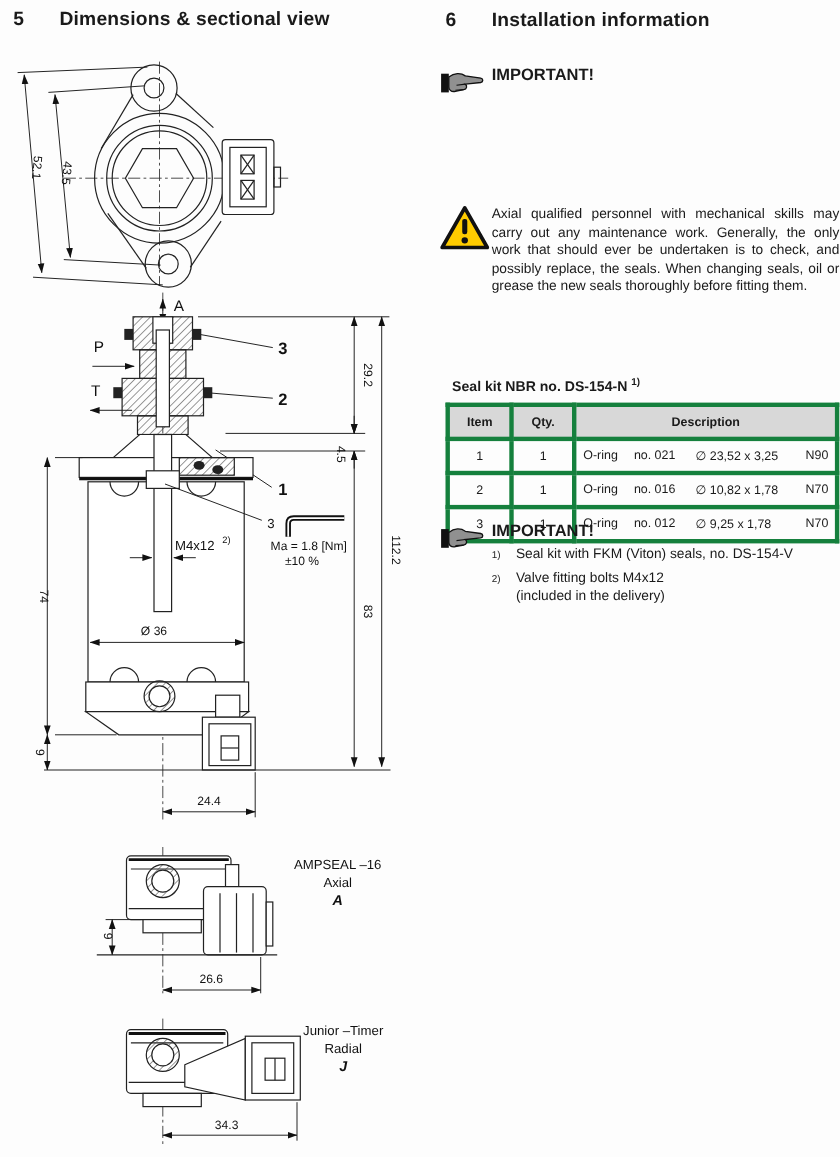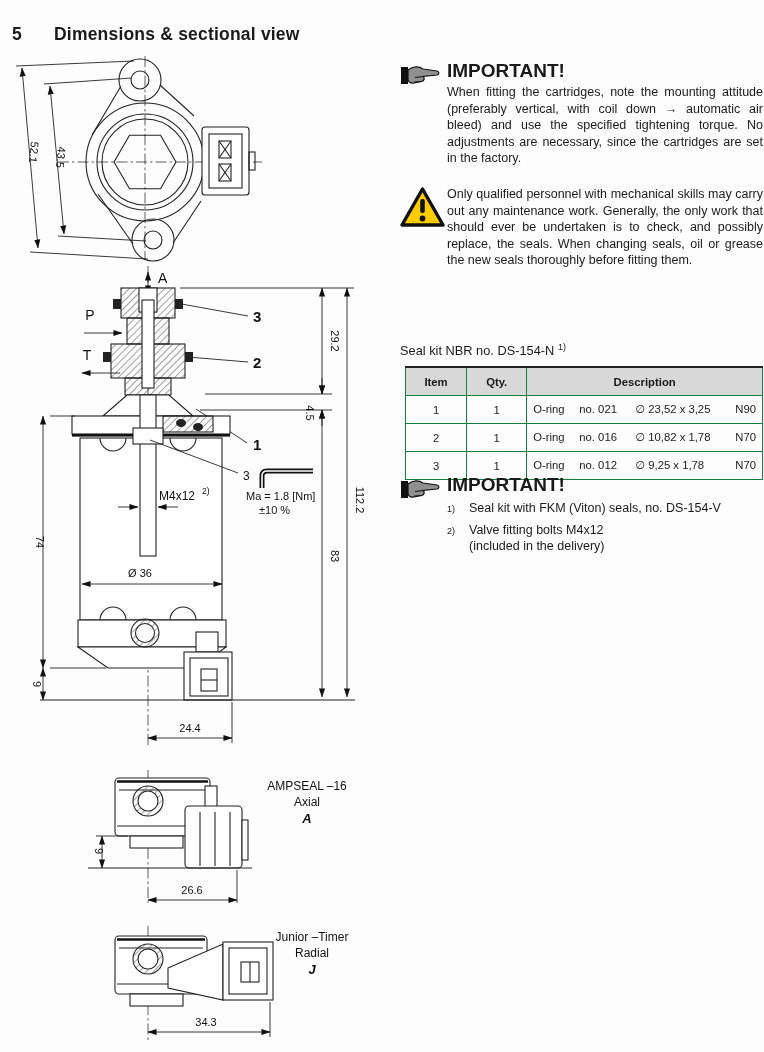--- a/index.html
+++ b/index.html
@@ -1,31 +1,31 @@
 <!DOCTYPE html>
 <html><head>
 <meta charset="utf-8">
 <style>
   html,body{margin:0;padding:0;background:#fff;}
   #page{position:relative;width:764px;height:1052px;background:#fdfdfd;
         font-family:"Liberation Sans","DejaVu Sans",sans-serif;color:#1a1a1a;overflow:hidden;}
   .sec-head{position:absolute;font-size:17.5px;font-weight:bold;letter-spacing:.2px;}
   .sec-num{display:inline-block;width:42px;}
   
-  .blk-title{font-size:19px;font-weight:bold;margin:0 0 2px 0;}
+  .blk-title{font-size:15px;font-weight:bold;margin:0 0 2px 0;}
   .blk-body{font-size:12.5px;line-height:16.6px;text-align:justify;margin:0;}
   .note-icon{position:absolute;left:400px;width:44px;}
   .note-text{position:absolute;left:447px;width:316px;}
   
-  #sealkit-title{position:absolute;left:400px;top:342px;font-size:12.8px;font-weight:normal;}
+  #sealkit-title{position:absolute;left:411px;top:342px;font-size:12.8px;font-weight:bold;}
   sup{font-size:9px;}
   table.seal{position:absolute;left:405px;top:366px;border-collapse:collapse;width:358px;
              font-size:11.3px;}
   table.seal th{background:#d8d8d8;font-weight:bold;text-align:center;}
-  table.seal th,table.seal td{border:1px solid #15803d;height:27px;padding:0 6px;}
+  table.seal th,table.seal td{border:4px solid #15803d;height:27px;padding:0 6px;}
   table.seal{border-top:2px solid #222;}
   table.seal .c{text-align:center;}
   table.seal col.c1{width:84px;} table.seal col.c2{width:84px;}
   .desc{display:flex;}
   .desc span:nth-child(1){width:46px;}
   .desc span:nth-child(2){width:56px;}
   .desc span:nth-child(3){width:100px;}
   
   .fn{display:flex;font-size:12.5px;line-height:16.6px;margin-top:4px;}
   .fn .s{width:22px;font-size:9px;vertical-align:super;padding-top:1px;}
@@ -43,45 +43,47 @@
   .cl{stroke:#333;stroke-width:.8;fill:none;stroke-dasharray:11 3 2.5 3;}
   .dl{stroke:#222;stroke-width:.9;fill:none;}
   .wht{fill:#fff;stroke:#222;stroke-width:1.1;}
   .hatchf{fill:url(#hat);stroke:#222;stroke-width:1.1;}
 </style>
 </head>
 <body>
 
 <div id="page">
 
-  <div class="sec-head" style="left:12px;top:24px;width:380px;">
+  <div class="sec-head" style="left:12px;top:7px;width:380px;">
     <span class="sec-num">5</span><span>Dimensions &amp; sectional view</span>
+  </div>
+  <div class="sec-head" style="left:405px;top:8px;width:350px;">
+    <span class="sec-num">6</span><span>Installation information</span>
   </div>
 
   <div class="note-icon" style="top:62px;">
     <svg width="42" height="28" viewBox="0 0 42 28">
       <rect x="1" y="5" width="7" height="17" fill="#111"></rect>
       <path d="M8,8 C13,4 19,4 23,7 L37,9 C39.5,9.5 39.5,12.5 37,13 L23,14.5 C25,16 24.5,19 21.5,19.5 L14,21 C10,21.8 8,19.5 8,17 Z" fill="#909090" stroke="#111" stroke-width="1.2"></path>
       <path d="M23,14.5 L15,15.5 M21.5,19.5 L14,20" stroke="#111" stroke-width="1" fill="none"></path>
     </svg>
   </div>
   <div class="note-text" style="top:60px;">
     <p class="blk-title">IMPORTANT!</p>
-    <p class="blk-body">When fitting the cartridges, note the mounting attitude (preferably vertical, with coil down → automatic air bleed) and use the specified tightening torque. No adjustments are necessary, since the cartridges are set in the factory.</p>
   </div>
 
   <div class="note-icon" style="top:186px;">
     <svg width="45" height="42" viewBox="0 0 45 42">
       <polygon points="22.5,3 43,39 2,39" fill="#FFCC00" stroke="#111" stroke-width="3.4" stroke-linejoin="round"></polygon>
       <rect x="20.2" y="13" width="4.6" height="14" rx="2" fill="#111"></rect>
       <circle cx="22.5" cy="32.5" r="2.9" fill="#111"></circle>
     </svg>
   </div>
   <div class="note-text" style="top:186px;">
-    <p class="blk-body">Only qualified personnel with mechanical skills may carry out any maintenance work. Generally, the only work that should ever be undertaken is to check, and possibly replace, the seals. When changing seals, oil or grease the new seals thoroughly before fitting them.</p>
+    <p class="blk-body">Axial qualified personnel with mechanical skills may carry out any maintenance work. Generally, the only work that should ever be undertaken is to check, and possibly replace, the seals. When changing seals, oil or grease the new seals thoroughly before fitting them.</p>
   </div>
 
   <div id="sealkit-title">
     <span>Seal kit NBR no. DS-154-N</span>&nbsp;<sup>1)</sup>
   </div>
 
   <table class="seal">
     <colgroup>
         <col class="c1">
         <col class="c2">

